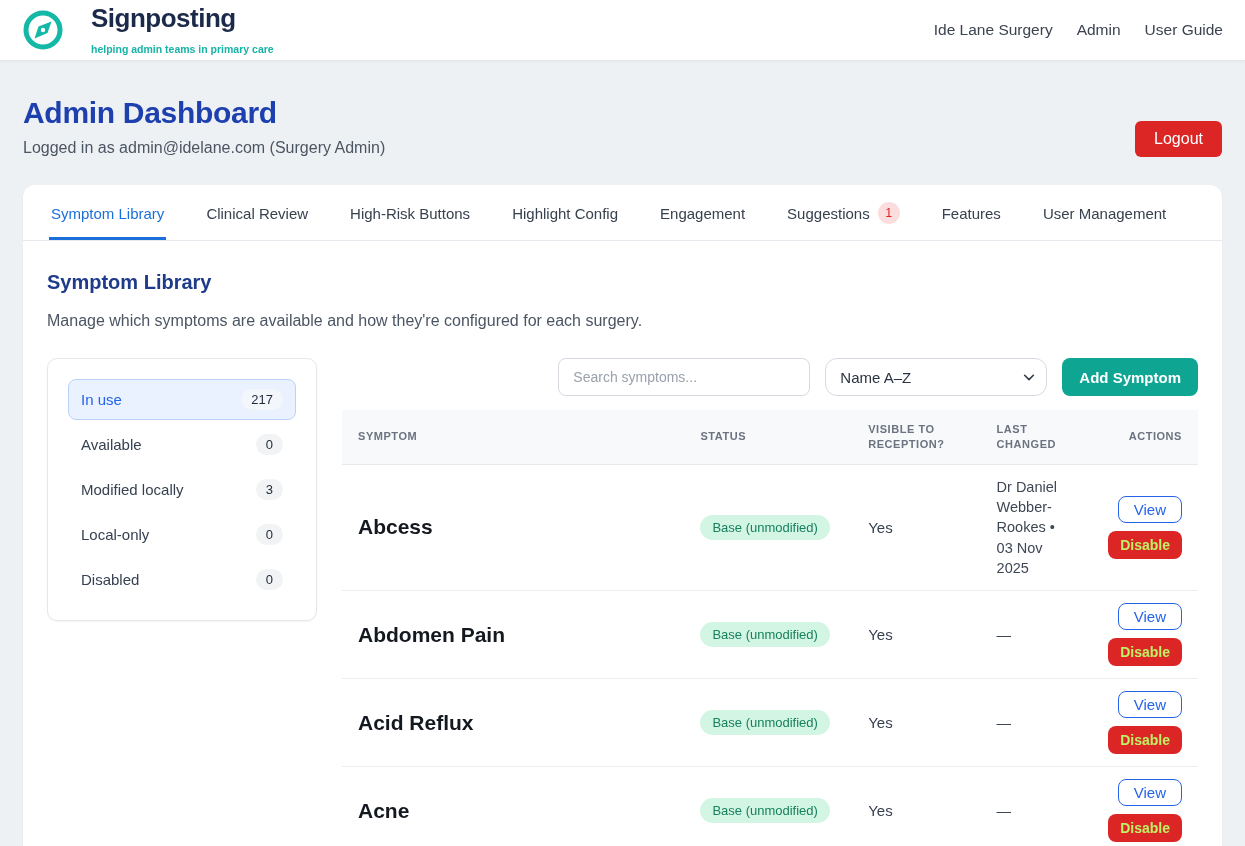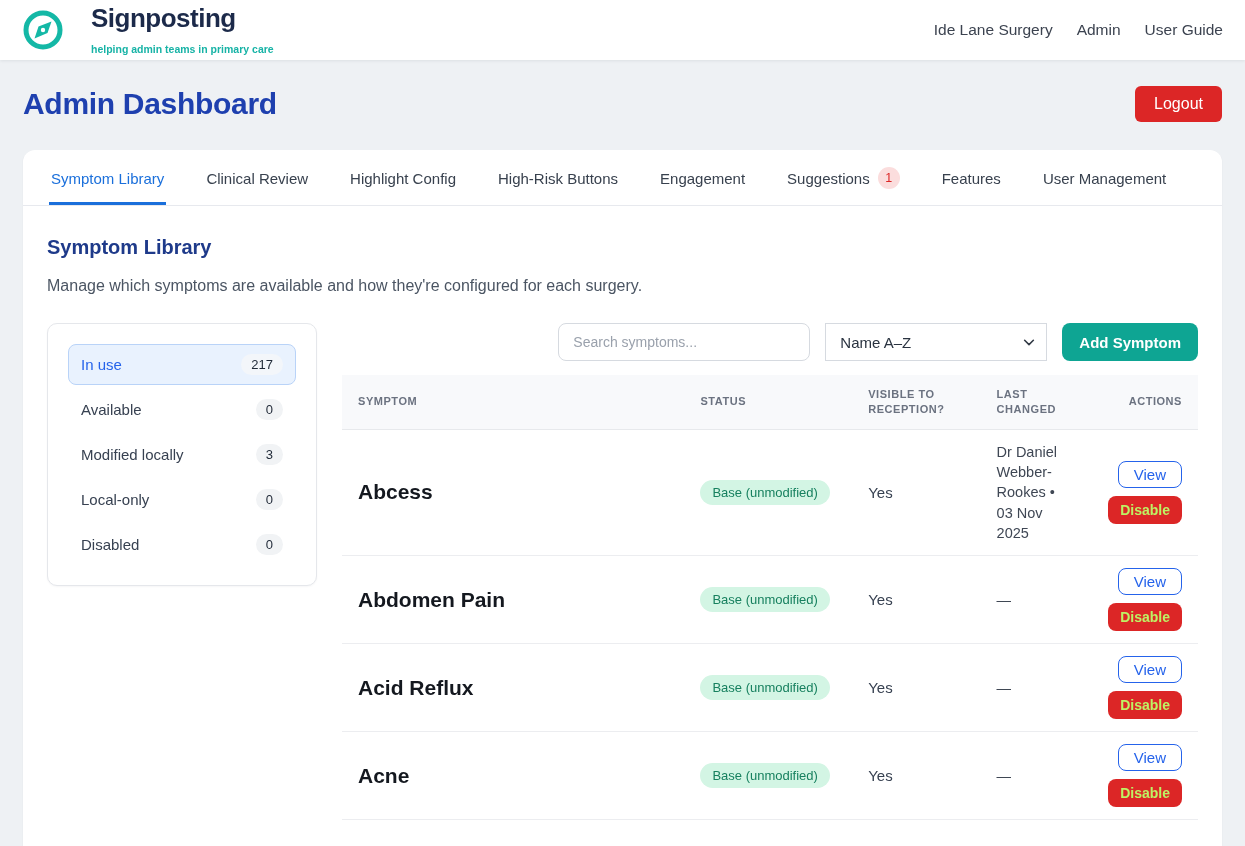--- a/index.html
+++ b/index.html
@@ -20,21 +20,21 @@
   }
   .brand { display: flex; align-items: center; gap: 27px; cursor: pointer; }
   .brand-text { display: flex; flex-direction: column; }
   .brand-name { font-size: 26px; font-weight: bold; color: #1c2a4a; line-height: 1; letter-spacing: -0.5px; }
   .brand-tagline { font-size: 10.5px; color: #17b3a6; margin-top: 12px; font-weight: bold; }
   .top-links { display: flex; gap: 24px; align-items: center; }
   .top-link { font-size: 15.5px; color: #3c4350; cursor: pointer; }
 
   
   .page-wrap { padding: 0 23px; }
-  .page-head { display: flex; justify-content: space-between; align-items: center; margin-top: 26px; }
+  .page-head { display: flex; justify-content: space-between; align-items: flex-end; margin-top: 36px; }
   .page-title { margin: 0; font-size: 30px; font-weight: bold; color: #1e40af; letter-spacing: -0.3px; }
   .page-sub { margin-top: 9px; font-size: 16px; color: #4b5563; }
   .logout-btn {
     background: #dc2626; color: #fff; border: none; border-radius: 6px;
     font-size: 16px; padding: 9px 19px; cursor: pointer; font-family: inherit;
   }
 
   
   .card {
     background: #fff; border-radius: 12px; margin-top: 28px; height: 900px;
@@ -81,21 +81,21 @@
   .main-col { flex: 1; min-width: 0; }
   .toolbar { display: flex; justify-content: flex-end; gap: 15px; }
   .search-input {
     width: 252px; height: 38px; border: 1px solid #d6dae0; border-radius: 8px;
     padding: 0 14px; font-size: 14px; color: #374151; font-family: inherit; background: #fff;
   }
   .search-input::placeholder { color: #9aa1ac; }
   .select-wrap { position: relative; width: 222px; height: 38px; }
   .sort-select {
     width: 100%; height: 100%; appearance: none; -webkit-appearance: none; -moz-appearance: none;
-    border: 1px solid #d6dae0; border-radius: 0; padding: 0 30px 0 14px;
+    border: 1px solid #d6dae0; border-radius: 12px; padding: 0 30px 0 14px;
     font-size: 15px; color: #2a3340; background: #fff; font-family: inherit; cursor: pointer;
   }
   .select-chevron { position: absolute; right: 11px; top: 12px; pointer-events: none; }
   .add-btn {
     background: #0ea593; color: #fff; border: none; border-radius: 8px;
     font-size: 15px; font-weight: bold; padding: 0 17px; height: 38px;
     cursor: pointer; font-family: inherit;
   }
 
   
@@ -149,38 +149,39 @@
     <span class="top-link">Admin</span>
     <span class="top-link">User Guide</span>
   </nav>
 </header>
 
 <div class="page-wrap">
 
   <div class="page-head">
     <div>
       <h1 class="page-title">Admin Dashboard</h1>
+      <div class="page-sub">Logged in as admin@idelane.com (Surgery Admin)</div>
     </div>
     <button class="logout-btn">Logout</button>
   </div>
 
   <div class="card">
 
     <div class="tabs">
       <div class="tab active">
           <span>Symptom Library</span>
         </div>
       <div class="tab">
           <span>Clinical Review</span>
         </div>
       <div class="tab">
+          <span>High-Risk Buttons</span>
+        </div>
+      <div class="tab">
           <span>Highlight Config</span>
-        </div>
-      <div class="tab">
-          <span>High-Risk Buttons</span>
         </div>
       <div class="tab">
           <span>Engagement</span>
         </div>
       <div class="tab">
         <span>Suggestions</span>
         <span class="tab-badge">1</span>
       </div>
       <div class="tab">
           <span>Features</span>

